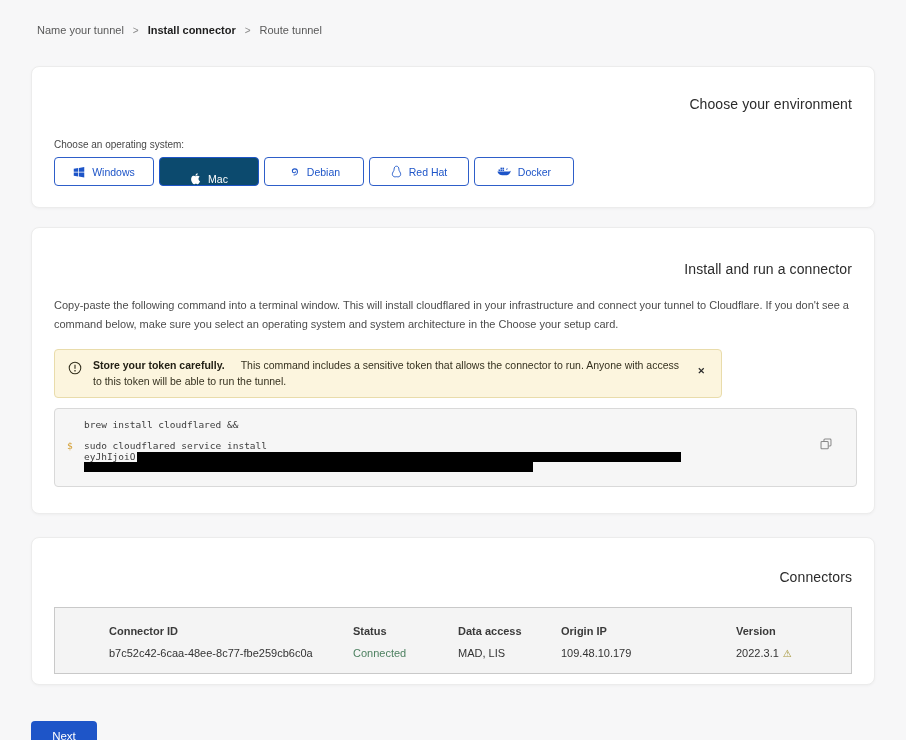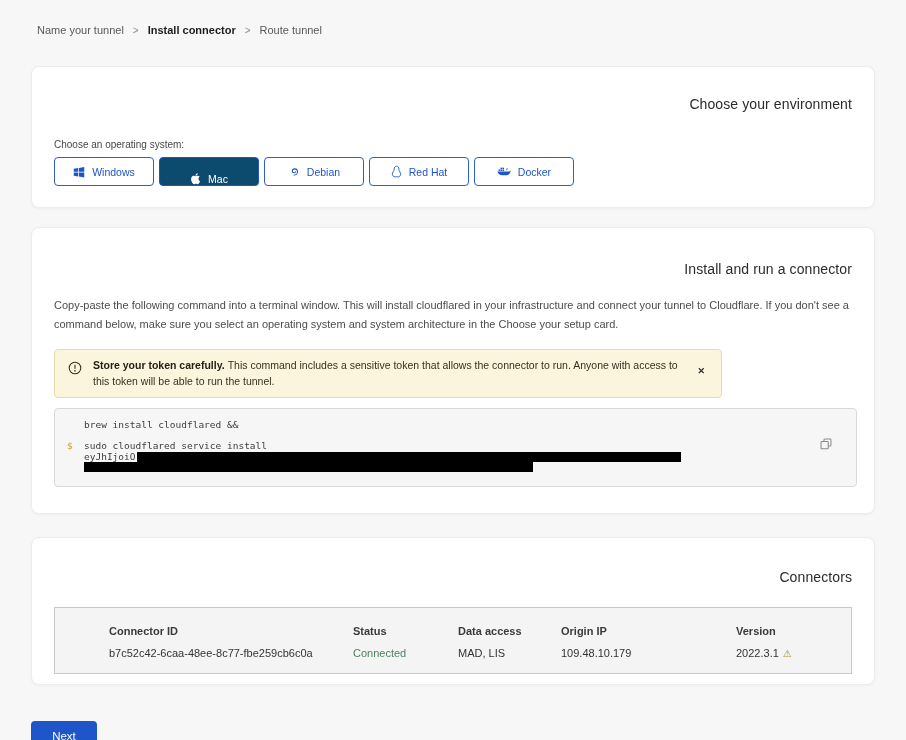--- a/index.html
+++ b/index.html
@@ -73,21 +73,21 @@
     display: flex;
     align-items: flex-start;
     gap: 11px;
     padding: 8px 12px 8px 13px;
     background: #fcf5de;
     border: 1px solid #e9dcab;
     border-radius: 4px;
   }
   .banner-icon { margin-top: 3px; flex: 0 0 auto; display: inline-flex; }
   .banner-text { flex: 1; font-size: 10.5px; line-height: 1.5; color: #35311f; }
-  .banner-text b { color: #232015; margin-right: 3px; }
+  .banner-text b { color: #232015; margin-right: 16px; }
   .banner-close {
     flex: 0 0 auto;
     margin-top: 6px;
     border: none; background: none; cursor: pointer;
     font-size: 9px; font-weight: bold; color: #2b2b2b;
     padding: 2px 4px;
   }
   .codeblock {
     position: relative;
     margin-top: 10px;

